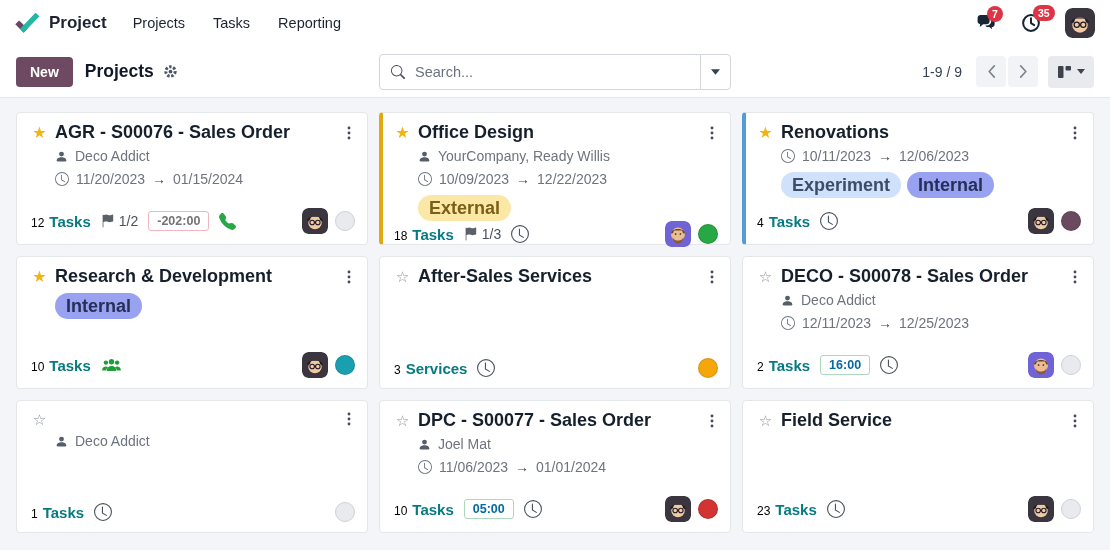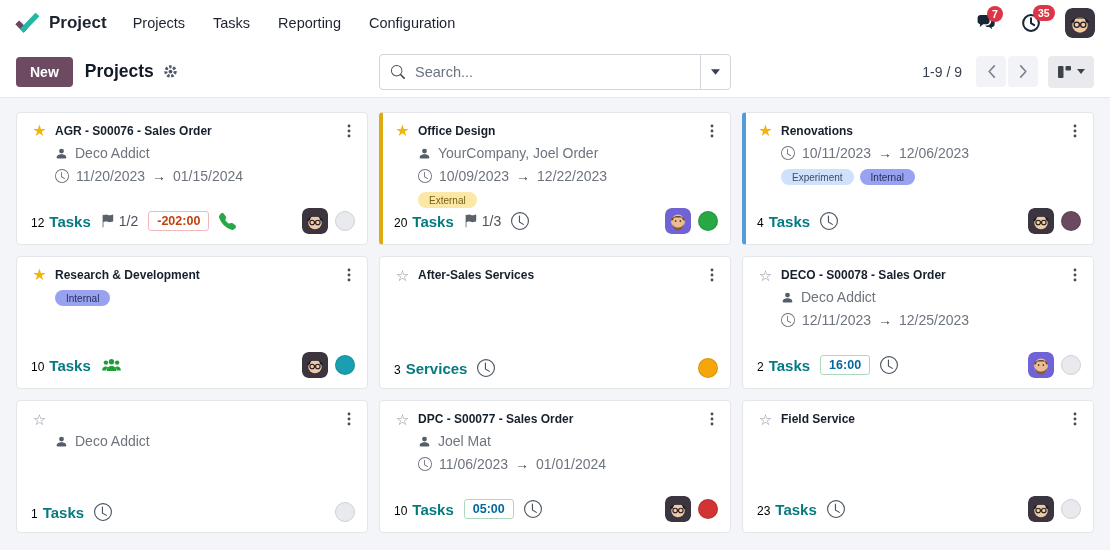--- a/index.html
+++ b/index.html
@@ -33,33 +33,33 @@
   .view-switcher{width:46px;height:32px;background:#e8eaee;border:none;border-radius:4px;margin-left:10px;display:flex;align-items:center;justify-content:center;gap:5px;cursor:pointer}
 
   
   .kanban{height:452px;background:#f4f5f8;padding:14px 16px 0;display:grid;grid-template-columns:repeat(3,1fr);gap:11px;grid-auto-rows:133px;align-content:start}
   .card{background:#fff;border:1px solid #e4e6ea;border-radius:4px;padding:9px 12px 10px 14px;display:flex;flex-direction:column;cursor:pointer}
   .card.accented{border-left-width:4px;border-left-style:solid;padding-left:11px}
   .card-head{display:flex;align-items:center;gap:7px}
   .star{font-size:16px;line-height:1;cursor:pointer;width:17px;text-align:center}
   .star.on{color:#f2b50d}
   .star.off{color:#8b919b;font-size:15px}
-  .title{font-size:12px;font-weight:700;color:#16202c;white-space:nowrap}
+  .title{font-size:18px;font-weight:700;color:#16202c;white-space:nowrap}
   .kebab{margin-left:auto;cursor:pointer;padding:2px 4px;display:flex}
   .row{display:flex;align-items:center;gap:7px;margin:3px 0 0 24px;font-size:14px;color:#6e747e;line-height:20px}
   .arrow{color:#3f4650;font-weight:600;font-size:14px}
   .tags{display:flex;gap:6px;margin:6px 0 0 24px}
-  .tag{font-size:10px;font-weight:400;padding:2.5px 11px;border-radius:999px;cursor:pointer}
+  .tag{font-size:18px;font-weight:700;padding:2.5px 11px;border-radius:999px;cursor:pointer}
   .card-foot{margin-top:auto;display:flex;align-items:center;gap:10px}
   .count{display:flex;align-items:baseline;gap:5px;cursor:pointer}
   .count-num{font-size:12px;font-weight:400;color:#000000}
   .count-label{font-size:15px;font-weight:600;color:#077a81}
   .flag-group{display:flex;align-items:center;gap:5px;color:#4a515b;font-size:14px}
   .badge{font-size:12.5px;font-weight:600;padding:2px 8px;border-radius:3px;border:1px solid;background:#fff;cursor:pointer}
-  .badge.danger{color:#c2410c;border-color:#f1b7bc}
+  .badge.danger{color:#737373;border-color:#f1b7bc}
   .badge.success{color:#0369a1;border-color:#aed8be}
   .foot-icon{display:flex;cursor:pointer}
   .foot-right{margin-left:auto;display:flex;align-items:center;gap:7px}
   .avatar{width:26px;height:26px;border-radius:6px;overflow:hidden;display:block;cursor:pointer}
   .status-dot{width:20px;height:20px;border-radius:50%;border:1px solid rgba(0,0,0,.12);cursor:pointer}
   .status-dot.empty{background:#e8eaed;border:1px solid #cdd2d8}
 </style>
 </head>
 <body>
 
@@ -70,21 +70,20 @@
         <line x1="4.2" y1="11.8" x2="9" y2="16.6" stroke="#6d4462" stroke-width="5.6" stroke-linecap="square"></line>
         <line x1="21.5" y1="3.6" x2="9" y2="16.6" stroke="#26b6a4" stroke-width="5.6" stroke-linecap="square"></line>
       </svg>
     </span>
     <span class="brand-name">Project</span>
   </div>
   <nav class="nav-items">
     <span class="nav-item">Projects</span>
     <span class="nav-item">Tasks</span>
     <span class="nav-item">Reporting</span>
-    <span class="nav-item">Configuration</span>
   </nav>
   <div class="nav-right">
     <span class="icon-wrap">
       <span style="display:flex">
         <svg width="22" height="18" viewBox="0 0 18 15">
           <path d="M2 3.2C2 1.9 3.1.9 4.5.9h5C10.9.9 12 1.9 12 3.2v3.1c0 1.3-1.1 2.3-2.5 2.3H6.6L3.8 10.8l.3-2.3C2.8 8.4 2 7.4 2 6.3z" fill="#182535"></path>
           <path d="M12.9 4.1h.9c1.3 0 2.4 1 2.4 2.2v2.4c0 1.2-1.1 2.2-2.4 2.2h-.1l.4 1.9-2.4-1.9h-1c-1 0-1.9-.6-2.2-1.4h1.2c2 0 3.6-1.5 3.6-3.3z" fill="#182535"></path>
         </svg>
       </span>
       <span class="count-badge">7</span>
@@ -245,39 +244,39 @@
             <circle cx="2" cy="12" r="1.45" fill="#454c57"></circle>
         </svg>
       </span>
     </div>
     <div class="row">
       <span style="display:flex">
         <svg width="13" height="13" viewBox="0 0 16 16">
             <path d="M3 14s-1 0-1-1 1-4 6-4 6 3 6 4-1 1-1 1H3zm5-6a3 3 0 1 0 0-6 3 3 0 0 0 0 6z" fill="#565e69"></path>
           </svg>
       </span>
-      <span>YourCompany, Joel Order</span>
+      <span>YourCompany, Ready Willis</span>
     </div>
     <div class="row">
       <span style="display:flex">
         <svg width="14" height="14" viewBox="0 0 16 16" fill="#6e747e">
             <path d="M8 3.5a.5.5 0 0 0-1 0V9a.5.5 0 0 0 .252.434l3.5 2a.5.5 0 0 0 .496-.868L8 8.71V3.5z"></path>
             <path d="M8 16A8 8 0 1 0 8 0a8 8 0 0 0 0 16zm7-8A7 7 0 1 1 1 8a7 7 0 0 1 14 0z"></path>
           </svg>
       </span>
       <span>10/09/2023</span>
       <span class="arrow">→</span>
       <span>12/22/2023</span>
     </div>
     <div class="tags">
         <span class="tag" style="background: rgb(251, 231, 166); color: rgb(122, 96, 23);">External</span>
       </div>
     <div class="card-foot">
       <span class="count">
-        <span class="count-num">20</span>
+        <span class="count-num">18</span>
         <span class="count-label">Tasks</span>
       </span>
       <span class="flag-group">
         <span style="display:flex">
           <svg width="13" height="14" viewBox="0 0 16 16">
               <path d="M14.778.085A.5.5 0 0 1 15 .5V8a.5.5 0 0 1-.314.464L14.5 8l.186.464-.003.001-.006.003-.023.009a12.435 12.435 0 0 1-.397.15c-.264.095-.631.223-1.047.35-.816.252-1.879.523-2.71.523-.847 0-1.548-.28-2.158-.525l-.028-.01C7.68 8.71 7.14 8.5 6.5 8.5c-.7 0-1.638.23-2.437.477A19.626 19.626 0 0 0 3 9.342V15.5a.5.5 0 0 1-1 0V.5a.5.5 0 0 1 1 0v.282c.226-.079.496-.17.79-.26C4.606.272 5.67 0 6.5 0c.84 0 1.524.277 2.121.519l.043.018C9.286.788 9.828 1 10.5 1c.7 0 1.638-.23 2.437-.477a19.587 19.587 0 0 0 1.349-.476l.019-.007.004-.002h.001A.5.5 0 0 1 14.778.085z" fill="#5a616b"></path>
             </svg>
         </span>
         <span>1/3</span>
       </span>

